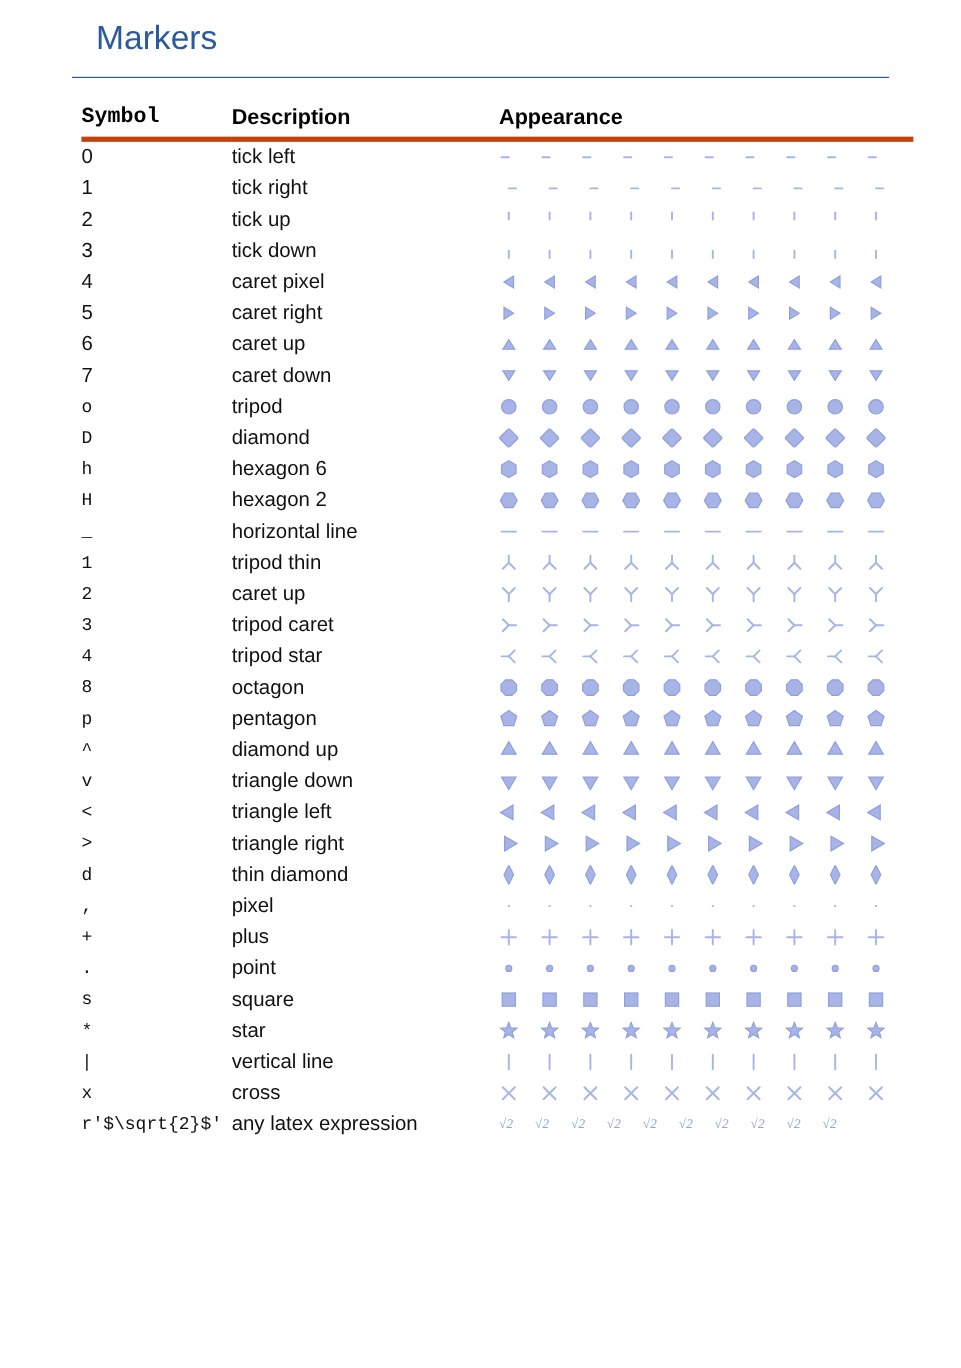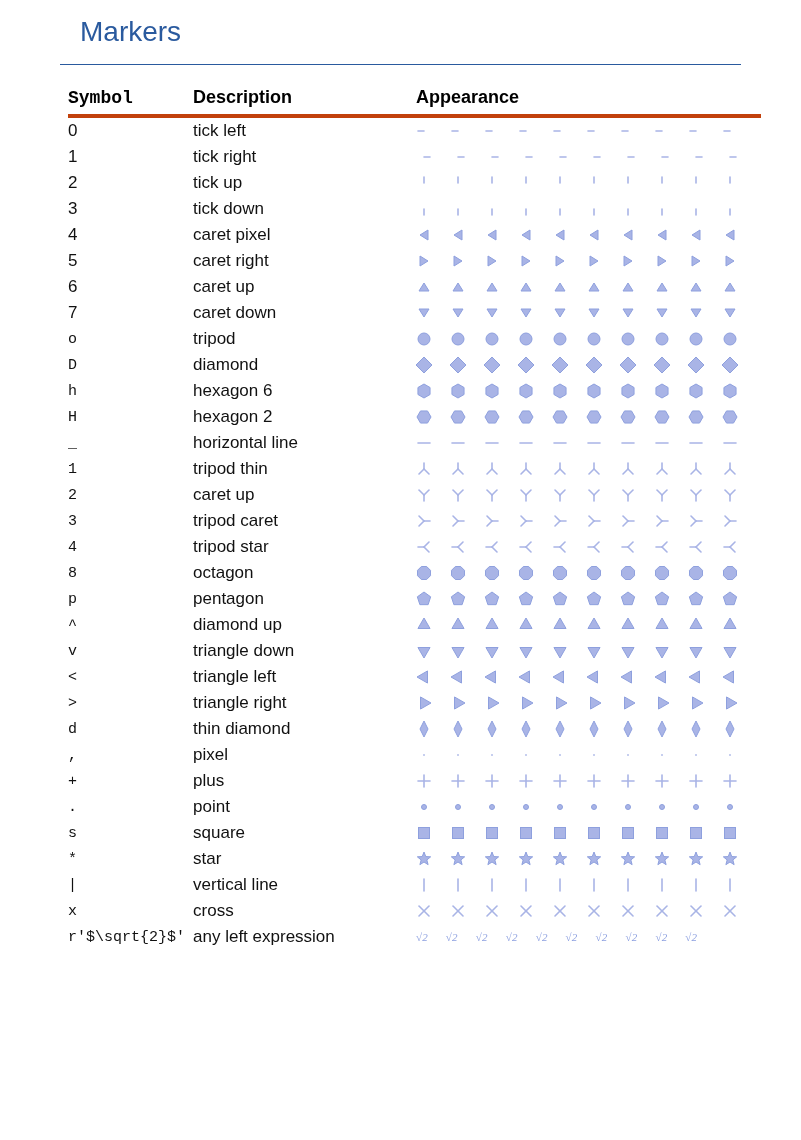--- a/index.html
+++ b/index.html
@@ -1991,21 +1991,21 @@
                 <svg width="16" height="16" viewBox="0 0 16 16">
                   <line x1="3" y1="3" x2="13" y2="13" stroke="#a9b4e6" stroke-width="1.6" fill="none" stroke-linecap="round"></line>
                   <line x1="13" y1="3" x2="3" y2="13" stroke="#a9b4e6" stroke-width="1.6" fill="none" stroke-linecap="round"></line>
                 </svg>
               </span>
             </div>
           </td>
         </tr>
         <tr>
           <td class="col-symbol">r'$\sqrt{2}$'</td>
-          <td class="col-desc">any left expression</td>
+          <td class="col-desc">any latex expression</td>
           <td class="col-appearance">
             <div class="marker-row">
               <span class="txt">√2</span>
               <span class="txt">√2</span>
               <span class="txt">√2</span>
               <span class="txt">√2</span>
               <span class="txt">√2</span>
               <span class="txt">√2</span>
               <span class="txt">√2</span>
               <span class="txt">√2</span>

